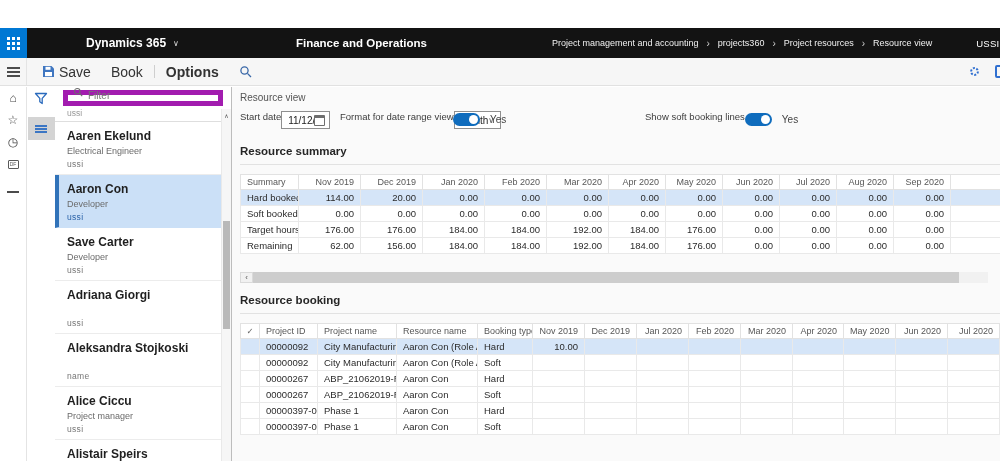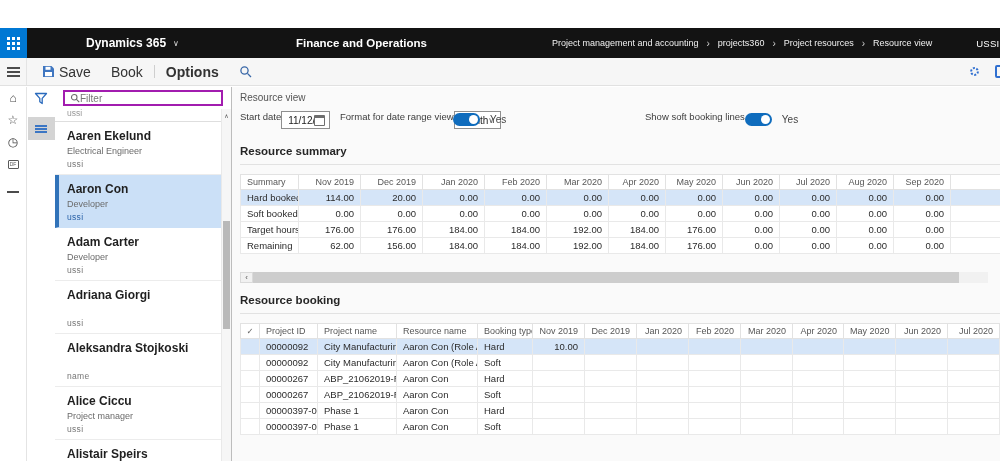--- a/index.html
+++ b/index.html
@@ -46,22 +46,22 @@
   .nricon { height:22px; width:100%; display:flex; align-items:center; justify-content:center; color:#494949; font-size:12px; cursor:pointer; }
   .module-box { width:11px; height:9px; border:1px solid #5a5a5a; border-radius:1px; font-size:5px; color:#5a5a5a; display:flex; align-items:center; justify-content:center; letter-spacing:0; }
   .tasklist { width:12px; height:2px; background:none; border-top:2px solid #4c4c4c; box-shadow:0 3px 0 -1px #4c4c4c, 0 7px 0 -1px #4c4c4c; margin-top:-6px; }
 
   .view-rail { width:28px; flex:0 0 28px; background:#fff; display:flex; flex-direction:column; align-items:center; padding-top:4px; }
   .activebox { width:27px; height:23px; background:#d4d4d4; display:flex; align-items:center; justify-content:center; margin-top:8px; cursor:pointer; }
   .listglyph { width:12px; height:2px; background:#3b76c4; box-shadow:0 3px 0 #3b76c4,0 6px 0 #3b76c4; margin-top:-6px; }
 
   
   .people-panel { width:177px; flex:0 0 177px; background:#fff; border-right:1px solid #bdbdbd; position:relative; overflow:hidden; }
-  .filterbox { margin:3px 8px 2px 8px; height:16px; border:2px solid #a21caf; background:#fff;
-               display:flex; align-items:center; padding:0 5px; }
+  .filterbox { margin:3px 8px 2px 8px; height:16px; border:5px solid #a21caf; background:#fff;
+               display:flex; align-items:flex-end; gap:5px; padding:0 5px; }
   .filterbox input { border:none; outline:none; width:100%; font-size:10px; color:#333; font-family:inherit; background:transparent; }
   .filterbox input::placeholder { color:#767676; }
   .partial { font-size:8.5px; color:#999; padding:0 12px 3px; border-bottom:1px solid #dedede; }
   .person { padding:7px 14px 5px 12px; border-bottom:1px solid #ececec; cursor:pointer; }
   .person .name { font-size:12px; font-weight:bold; color:#1f1f1f; }
   .person .role { font-size:9px; color:#6b6b6b; margin-top:3px; min-height:11px; }
   .person .company { font-size:8.5px; color:#767676; margin-top:2px; min-height:10px; }
   .person.selected { background:#cbe0f7; border-left:4px solid #3173b9; padding-left:8px; border-bottom-color:#cbe0f7; }
   .person.selected .company { color:#2a62a8; }
   .pscroll { position:absolute; top:22px; right:0; bottom:0; width:10px; background:#f6f6f6; border-left:1px solid #e9e9e9; cursor:pointer; }
@@ -225,21 +225,21 @@
             <div class="name">Aaren Ekelund</div>
             <div class="role">Electrical Engineer</div>
             <div class="company">ussi</div>
           </div>
           <div class="person selected">
             <div class="name">Aaron Con</div>
             <div class="role">Developer</div>
             <div class="company">ussi</div>
           </div>
           <div class="person">
-            <div class="name">Adam Carter</div>
+            <div class="name">Save Carter</div>
             <div class="role">Developer</div>
             <div class="company">ussi</div>
           </div>
           <div class="person">
             <div class="name">Adriana Giorgi</div>
             <div class="role"></div>
             <div class="company">ussi</div>
           </div>
           <div class="person">
             <div class="name">Aleksandra Stojkoski</div>

